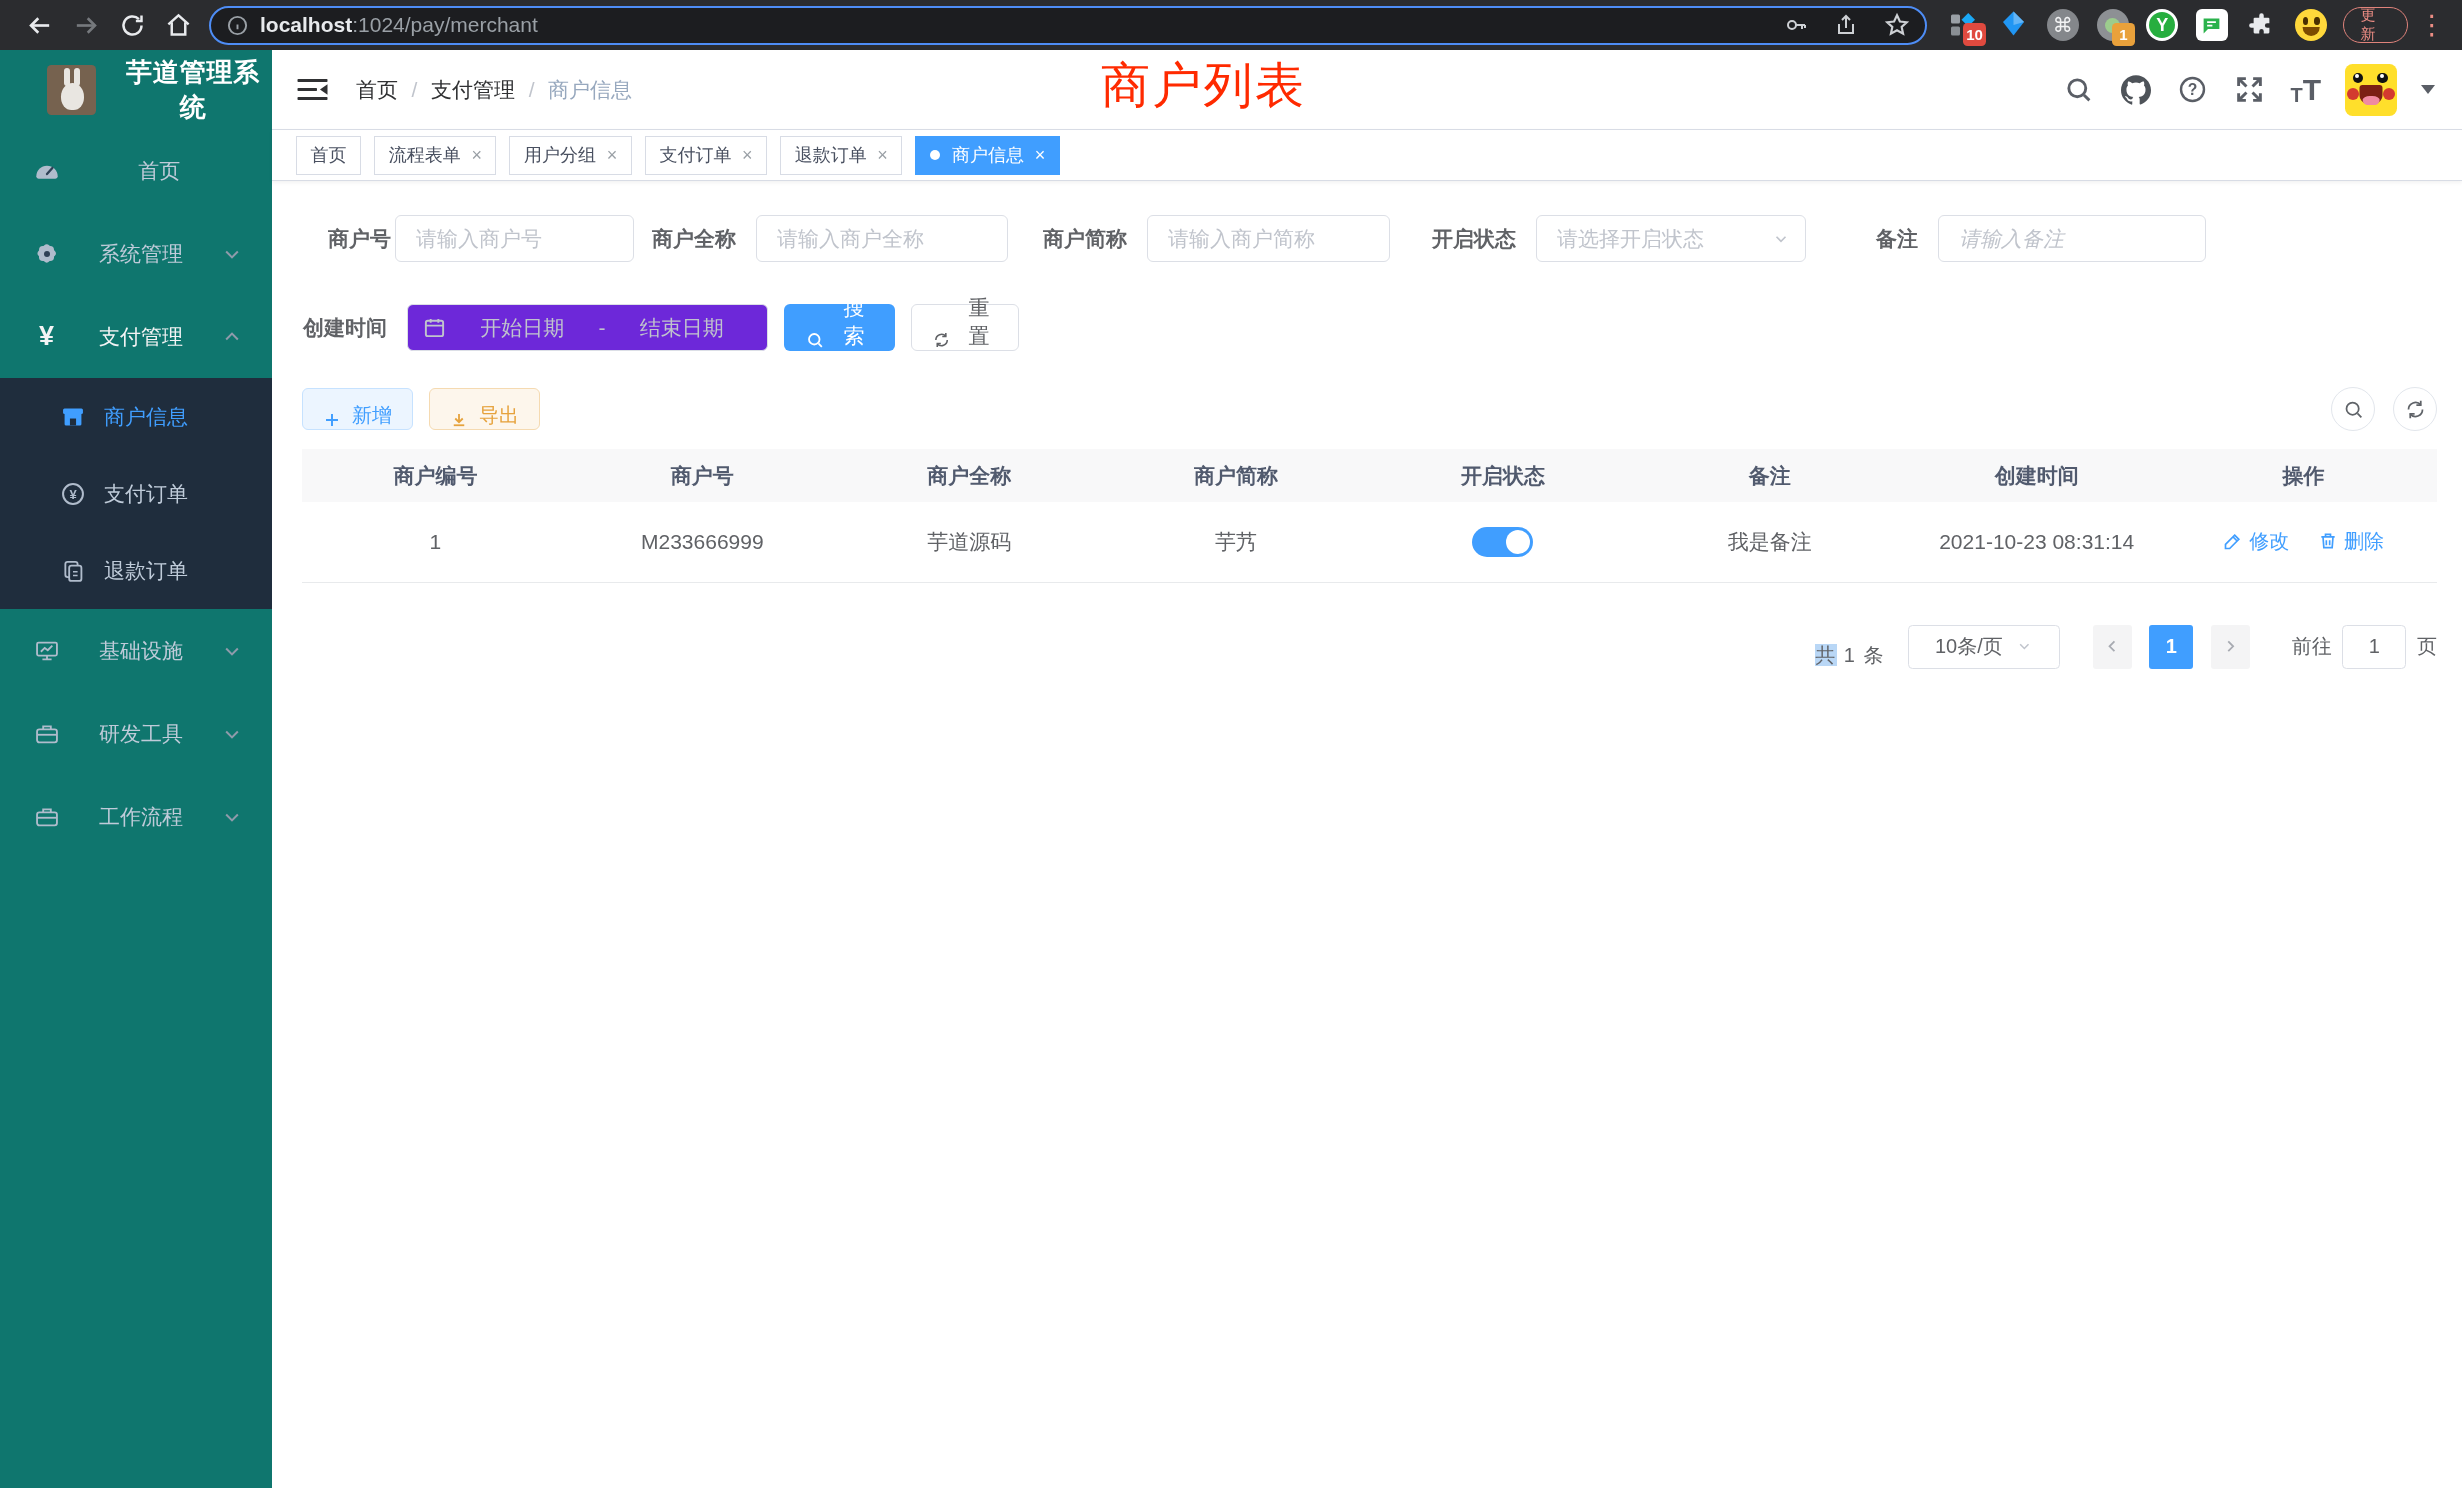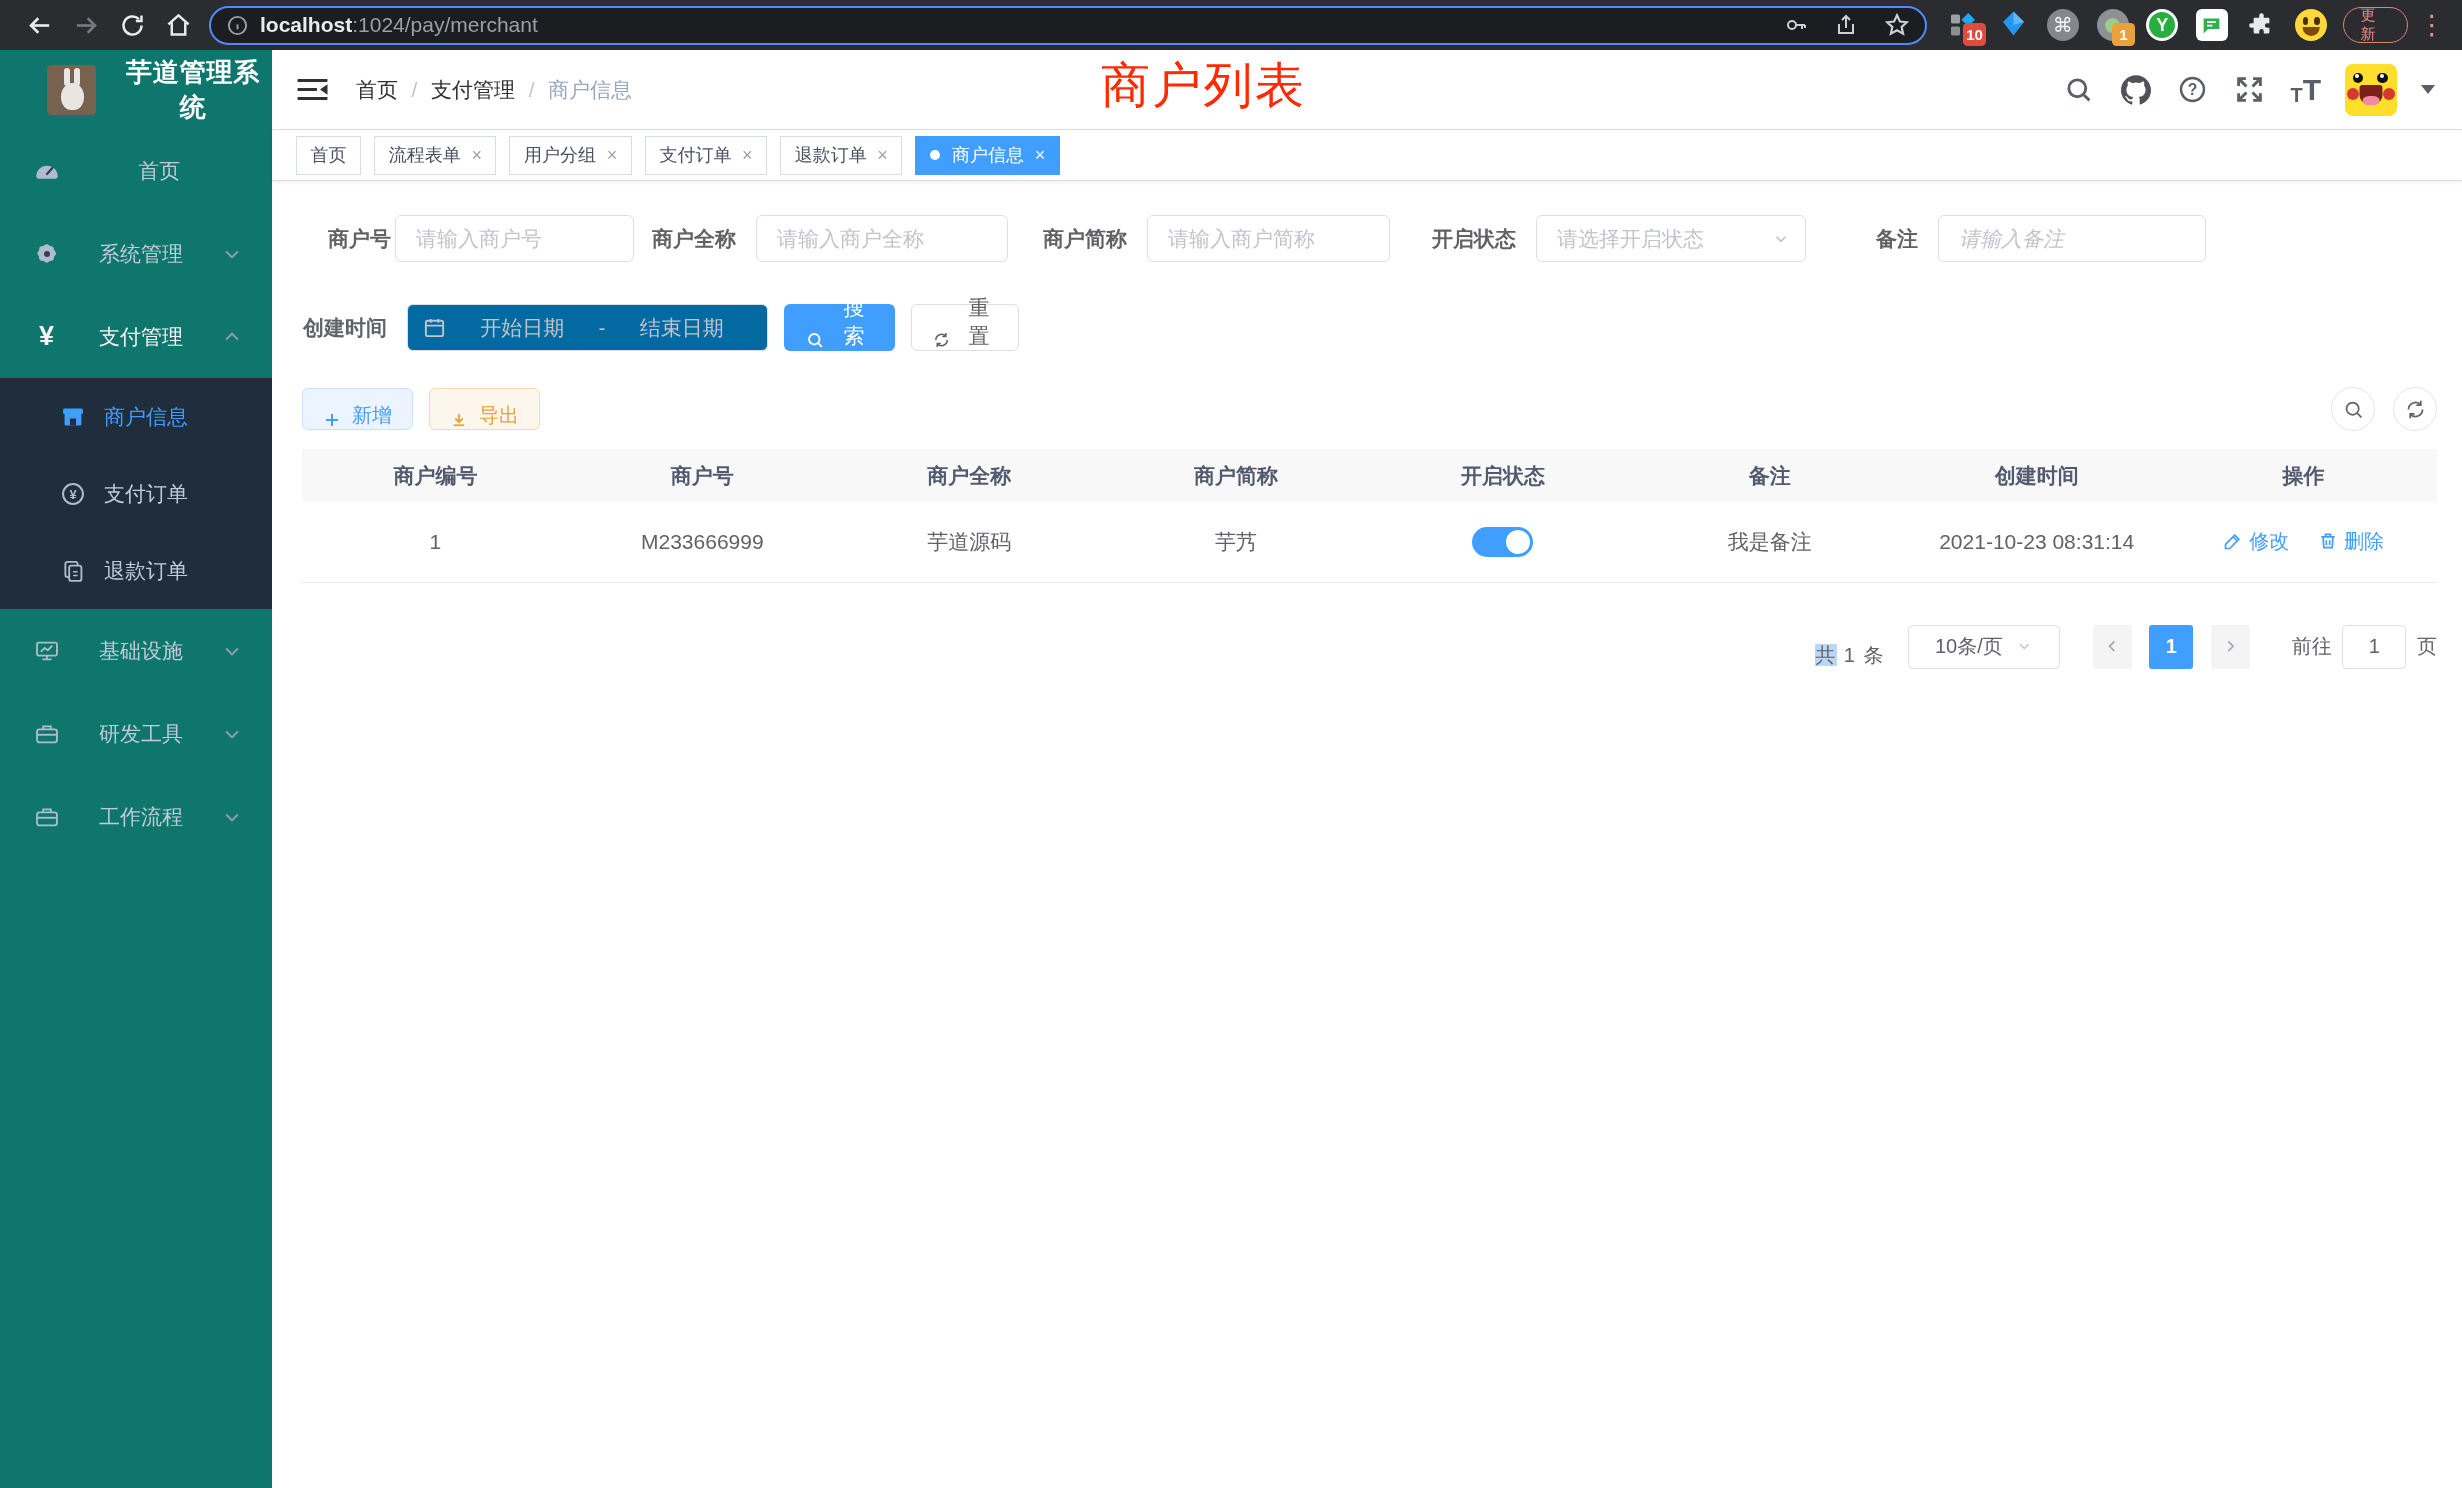--- a/index.html
+++ b/index.html
@@ -97,21 +97,21 @@
   .fr1 { margin-top:34px; }
   .fr2 { margin-top:42px; }
   .f-label { font-size:21px; font-weight:700; color:#606266; text-align:right; flex:none; }
   .f-input { height:47px; border:1.5px solid #dcdfe6; border-radius:6px; font-size:21px; color:#606266;
     padding:0 20px; outline:none; background:#fff; }
   .f-input::placeholder { color:#c0c4cc; }
   .f-select { height:47px; border:1.5px solid #dcdfe6; border-radius:6px; display:flex; align-items:center;
     padding:0 15px 0 20px; color:#c0c4cc; font-size:21px; cursor:pointer; background:#fff; }
   .f-select span { flex:1; }
   .daterange { width:361px; height:47px; border:1.5px solid #dcdfe6; border-radius:6px; display:flex;
-    align-items:center; padding:0 15px; gap:6px; font-size:21px; color:#c0c4cc; background:#0369a1; }
+    align-items:center; padding:0 15px; gap:6px; font-size:21px; color:#c0c4cc; background:#6d28d9; }
   .daterange .dr { flex:1; text-align:center; }
   .btn { height:47px; border-radius:6px; font-size:21px; display:inline-flex; align-items:flex-end;
     justify-content:center; gap:11px; cursor:pointer; border:1.5px solid transparent; padding:0 21px; }
   .btn-search { background:#409eff; color:#fff; }
   .btn-reset { background:#fff; border-color:#dcdfe6; color:#606266; }
   .toolbar { margin-top:36px; display:flex; align-items:center; }
   .btn-add { height:42px; background:#ecf5ff; border-color:#c6e2ff; color:#409eff; font-size:20px; padding:0 20px; }
   .btn-export { height:42px; background:#fdf6ec; border-color:#f5dab1; color:#e6a23c; font-size:20px; padding:0 20px; margin-left:16px; }
   .tool-right { margin-left:auto; display:flex; gap:18px; }
   .circle-btn { width:44px; height:44px; border-radius:50%; border:1.5px solid #e2e6ec; background:#fff;

